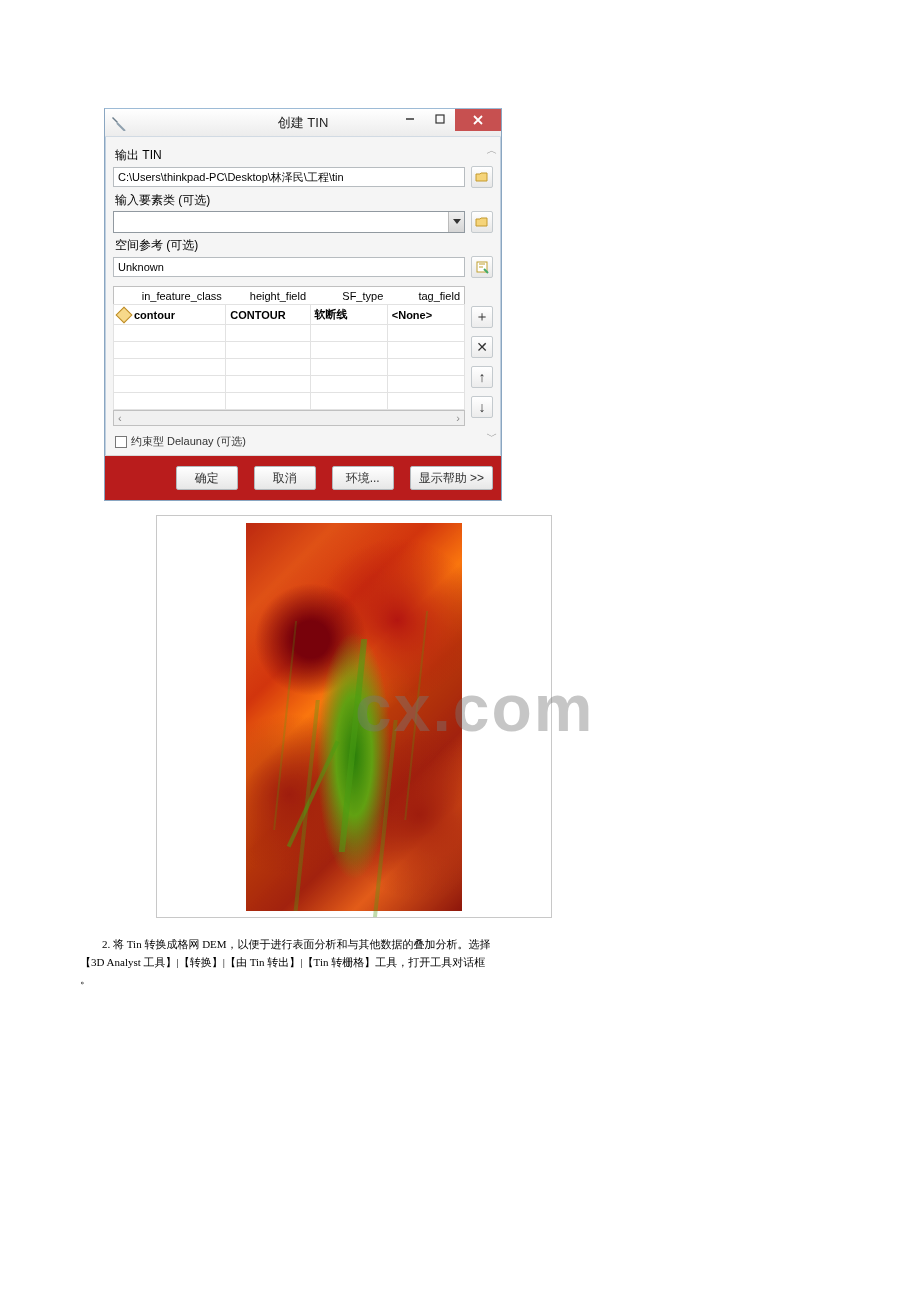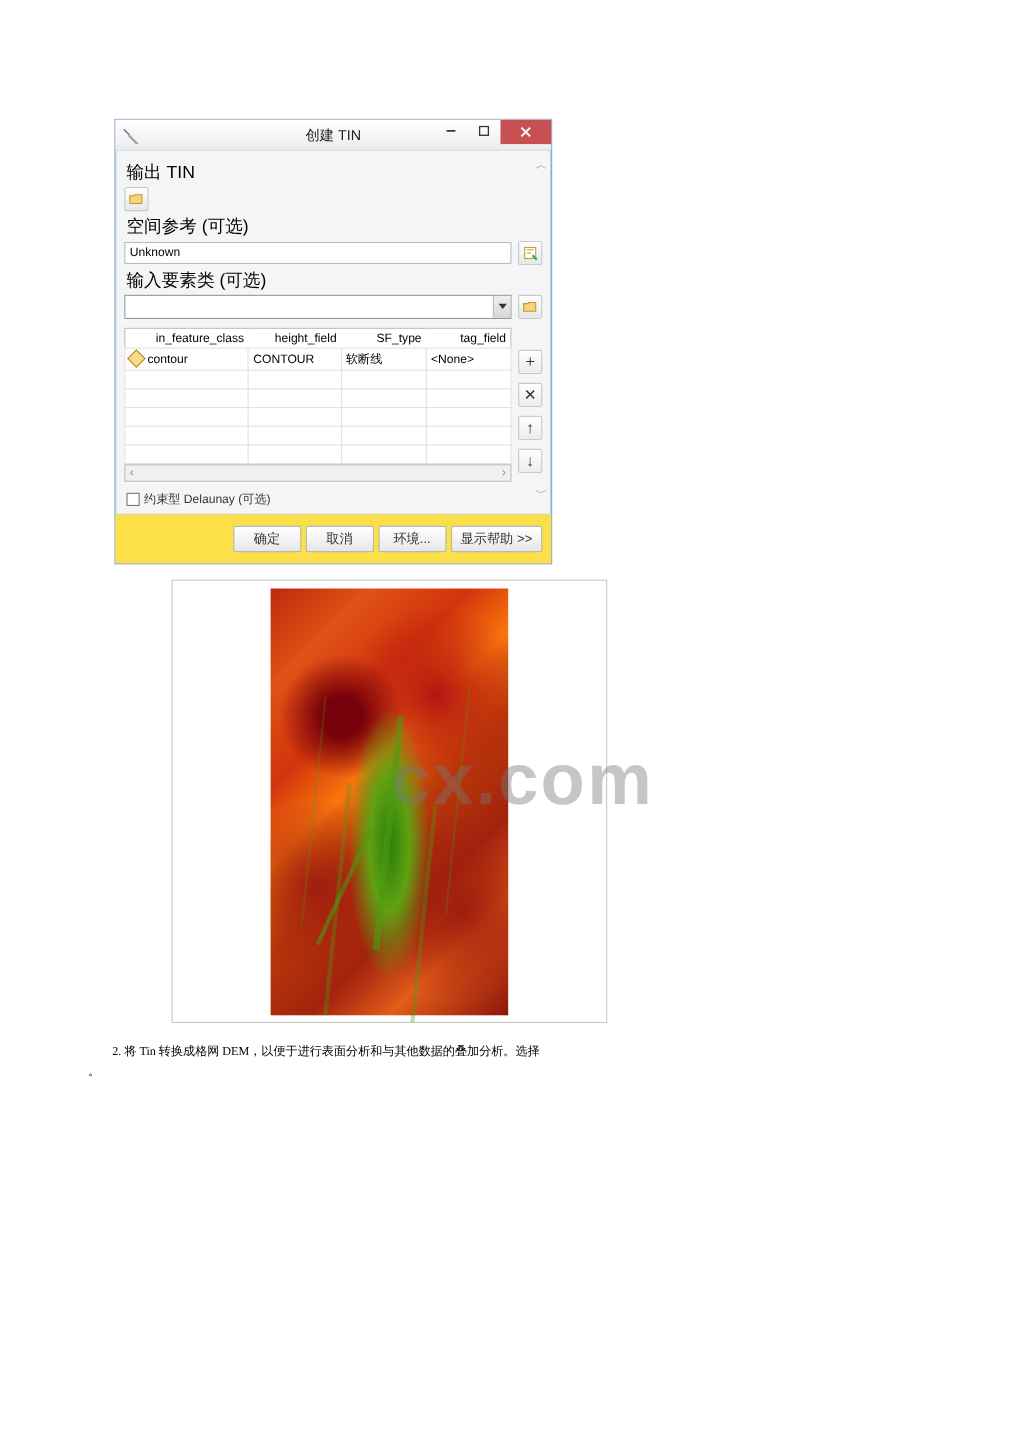--- a/index.html
+++ b/index.html
@@ -74,21 +74,21 @@
   }
   .winbtn.max svg rect { fill: none; stroke: #333; stroke-width: 1.2; }
 
   .dialog-body {
     padding: 8px 8px 4px 8px;
     position: relative;
   }
 
   .field-group { margin-bottom: 4px; }
   .field-label {
-    font-size: 16px;
+    font-size: 12px;
     color: #000;
     margin: 2px 0 2px 2px;
   }
 
   .row {
     display: flex;
     align-items: center;
     gap: 6px;
   }
 
@@ -149,20 +149,21 @@
     padding: 2px 4px;
     height: 18px;
     color: #000;
     border: 0;
   }
   .grid td {
     border: 1px solid #e2e2e2;
     padding: 2px 4px;
     height: 16px;
     color: #000;
+    font-weight: bold;
   }
   .grid tr.empty td { color: transparent; }
   .feat-icon {
     display:inline-block;
     width:12px; height:12px;
     transform: rotate(45deg);
     background:#f7d98a;
     border:1px solid #bb8a26;
     margin-right:4px;
     vertical-align:-2px;
@@ -218,22 +219,22 @@
     display:flex;align-items:center;justify-content:center;
   }
   .scroll-up { top: 6px; }
   .scroll-down { bottom: 12px; }
 
   .dialog-footer {
     border-top:1px solid #d9d9d9;
     padding:10px 8px;
     display:flex;
     justify-content:flex-end;
-    gap:4px;
-    background:#fde047;
+    gap:16px;
+    background:#b91c1c;
   }
   .btn {
     min-width:62px;
     height:24px;
     font-size:12px;
     border:1px solid #b3b9bd;
     border-radius:2px;
     background:linear-gradient(#ffffff,#e7e7e7);
     display:flex; align-items:center; justify-content:center;
     padding:0 8px;
@@ -347,56 +348,57 @@
         </div>
       </div>
     </div>
 
     <div class="dialog-body">
       <div class="scroll-up">︿</div>
 
       <div class="field-group">
         <div class="field-label">输出 TIN</div>
         <div class="row">
+          <input class="text-input" value="C:\Users\thinkpad-PC\Desktop\林泽民\工程\tin" style="">
           <div class="icon-btn">
             <svg width="14" height="14" viewBox="0 0 14 14">
               <path d="M1 4 L5 4 L6 3 L12 3 L12 11 L1 11 Z" fill="#f5d47a" stroke="#c49a2e"></path>
-            </svg>
-          </div>
-        </div>
-      </div>
-
-      <div class="field-group">
-        <div class="field-label">空间参考 (可选)</div>
-        <div class="row">
-          <input class="text-input" value="Unknown" style="">
-          <div class="icon-btn">
-            <svg width="14" height="14" viewBox="0 0 14 14">
-              <rect x="2" y="2" width="10" height="10" fill="#fff" stroke="#c0a030"></rect>
-              <path d="M4 4 L10 4 M4 7 L8 7" stroke="#c0a030"></path>
-              <path d="M9 9 L13 13" stroke="#4a6" stroke-width="2"></path>
             </svg>
           </div>
         </div>
       </div>
 
       <div class="field-group">
         <div class="field-label">输入要素类 (可选)</div>
         <div class="row">
           <div class="dropdown">
             <span></span>
             <div class="dropdown-btn">
               <svg width="8" height="6">
                   <path d="M0 0 L8 0 L4 5 Z" fill="#333"></path>
                 </svg>
             </div>
           </div>
           <div class="icon-btn">
             <svg width="14" height="14" viewBox="0 0 14 14">
               <path d="M1 4 L5 4 L6 3 L12 3 L12 11 L1 11 Z" fill="#f5d47a" stroke="#c49a2e"></path>
+            </svg>
+          </div>
+        </div>
+      </div>
+
+      <div class="field-group">
+        <div class="field-label">空间参考 (可选)</div>
+        <div class="row">
+          <input class="text-input" value="Unknown" style="">
+          <div class="icon-btn">
+            <svg width="14" height="14" viewBox="0 0 14 14">
+              <rect x="2" y="2" width="10" height="10" fill="#fff" stroke="#c0a030"></rect>
+              <path d="M4 4 L10 4 M4 7 L8 7" stroke="#c0a030"></path>
+              <path d="M9 9 L13 13" stroke="#4a6" stroke-width="2"></path>
             </svg>
           </div>
         </div>
       </div>
 
       <div class="table-area">
         <div class="table-wrap">
           <table class="grid">
             <colgroup>
               <col style="width:32%">
@@ -479,16 +481,17 @@
   </div>
 
   <div class="image-panel">
     <div class="terrain"></div>
   </div>
 
   <div class="watermark">cx.com</div>
 
   <div class="body-text">
     <span class="indent">2. 将 Tin 转换成格网 DEM，以便于进行表面分析和与其他数据的叠加分析。选择</span>
+    <span class="hang">【3D Analyst 工具】|【转换】|【由 Tin 转出】|【Tin 转栅格】工具，打开工具对话框</span>
     <span class="punct">。</span>
   </div>
 
 </div>
 
 </body></html>

